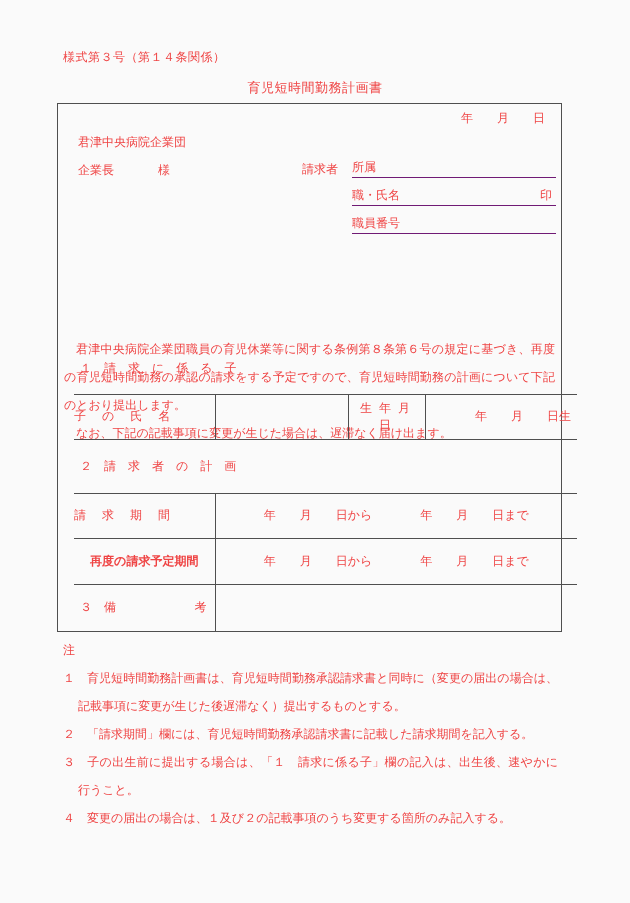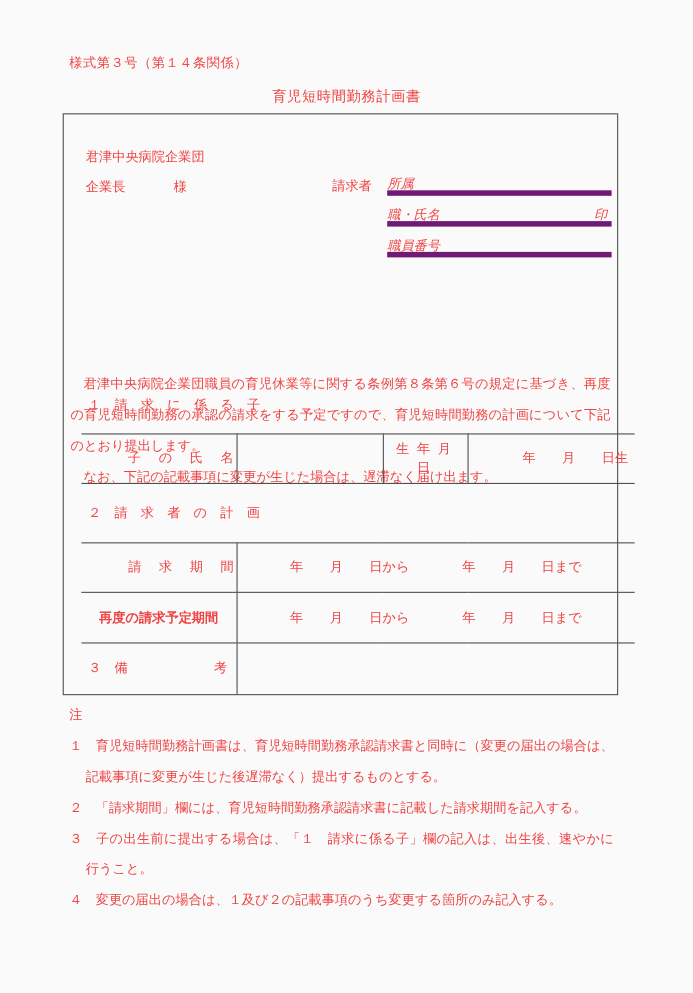--- a/index.html
+++ b/index.html
@@ -55,22 +55,21 @@
     position: relative;
     height: 19px;
     margin-bottom: 9px;
     padding-left: 50px;
   }
   .req-label { position: absolute; left: 0; top: 2px; }
   .field {
     display: block;
     width: 204px;
     height: 19px;
-    border-bottom: 5px solid #701a75;
-    font-style: italic;
+    border-bottom: 1px solid #701a75;
   }
   .f-suffix { float: right; padding-right: 4px; }
   .body-wrap {
     position: absolute;
     top: 231px; left: 6px; right: 6px;
   }
   .body-text {
     line-height: 28px;
     text-align: justify;
     text-indent: 1em;
@@ -89,21 +88,21 @@
     padding: 0;
     vertical-align: middle;
   }
   .r-sec1 td { height: 50px; }
   .r-name td { height: 45px; }
   .r-sec2 td { height: 54px; }
   .r-period td { height: 45px; }
   .r-re td { height: 46px; }
   .r-remarks td { height: 47px; }
   td.sec { padding-left: 6px; }
-  td.lbl { text-align: right; letter-spacing: 2px; }
+  td.lbl { text-align: left; letter-spacing: 2px; }
   td.lbl-plain { text-align: center; font-weight: bold; }
   td.birth { text-align: center; letter-spacing: 7px; padding-left: 4px; }
   td.val { text-align: right; padding-right: 6px; }
   td.period { text-align: center; }
   td.remarks-cell { padding: 0 8px 0 6px; }
   .remarks-flex { display: flex; justify-content: space-between; }
   .notes {
     position: absolute;
     top: 636px; left: 63px;
     width: 495px;
@@ -120,20 +119,21 @@
 <body>
 
 <div class="page">
 
   <div class="form-no">様式第３号（第１４条関係）</div>
 
   <div class="doc-title">育児短時間勤務計画書</div>
 
   <div class="form-box">
 
+    <div class="date-line">年　　月　　日</div>
 
     <div class="org-name">君津中央病院企業団</div>
 
     <div class="addressee-row">
       <span>企業長</span><span class="honorific">様</span>
     </div>
 
     <div class="requester">
       <div class="req-row">
         <span class="req-label">請求者</span>

